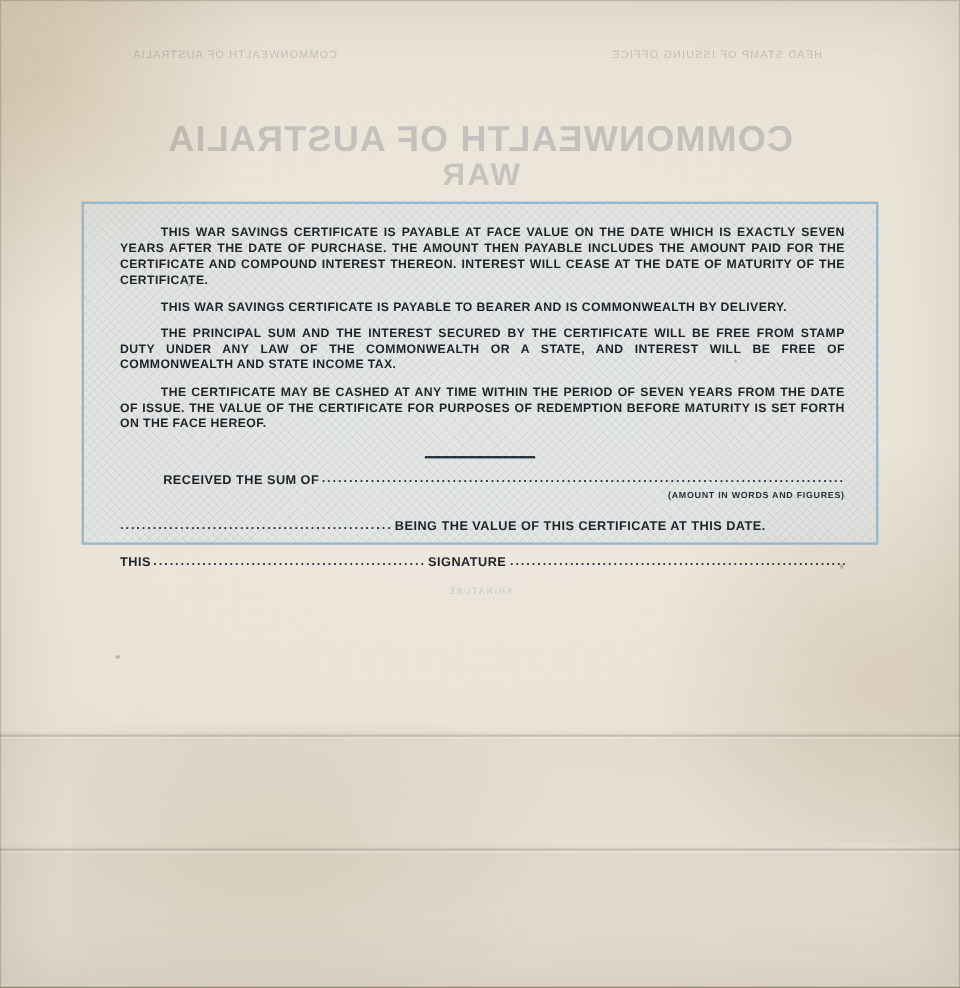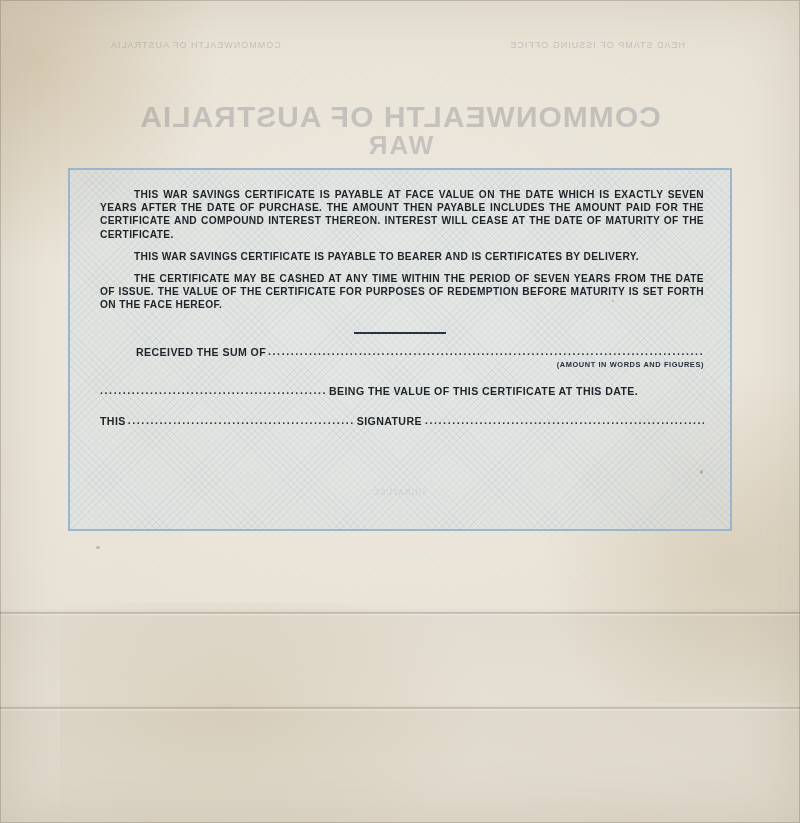--- a/index.html
+++ b/index.html
@@ -126,21 +126,21 @@
       repeating-linear-gradient(45deg, rgba(120,132,148,0.10) 0 1px, rgba(0,0,0,0) 1px 6px),
       repeating-linear-gradient(-45deg, rgba(120,132,148,0.10) 0 1px, rgba(0,0,0,0) 1px 6px);
   }
 
   
   .panel {
     position: absolute;
     left: 68px;
     top: 168px;
     width: 664px;
-    height: 363px;
+    height: 286px;
     border: 2px solid #9ab6cc;
     background: rgba(214,226,234,0.42);
     box-sizing: border-box;
   }
   .panel-inner-tint {
     position: absolute;
     inset: 0;
     background-image:
       repeating-linear-gradient(45deg, rgba(120,150,175,0.10) 0 1px, rgba(0,0,0,0) 1px 5px),
       repeating-linear-gradient(-45deg, rgba(120,150,175,0.10) 0 1px, rgba(0,0,0,0) 1px 5px);
@@ -248,21 +248,22 @@
     <div class="st-title">COMMONWEALTH OF AUSTRALIA</div>
     <div class="st-sub">WAR</div>
     <div class="st-block">SIGNATURE</div>
   </div>
 
   <div class="panel">
     <div class="panel-inner-tint"></div>
 
     <div class="panel-text">
       <p>THIS WAR SAVINGS CERTIFICATE IS PAYABLE AT FACE VALUE ON THE DATE WHICH IS EXACTLY SEVEN YEARS AFTER THE DATE OF PURCHASE.  THE AMOUNT THEN PAYABLE INCLUDES THE AMOUNT PAID FOR THE CERTIFICATE AND COMPOUND INTEREST THEREON.  INTEREST WILL CEASE AT THE DATE OF MATURITY OF THE CERTIFICATE.</p>
-      <p>THIS WAR SAVINGS CERTIFICATE IS PAYABLE TO BEARER AND IS CERTIFICATES BY DELIVERY.</p>
+      <p>THIS WAR SAVINGS CERTIFICATE IS PAYABLE TO BEARER AND IS COMMONWEALTH BY DELIVERY.</p>
+      <p>THE PRINCIPAL SUM AND THE INTEREST SECURED BY THE CERTIFICATE WILL BE FREE FROM STAMP DUTY UNDER ANY LAW OF THE COMMONWEALTH OR A STATE, AND INTEREST WILL BE FREE OF COMMONWEALTH AND STATE INCOME TAX.</p>
       <p>THE CERTIFICATE MAY BE CASHED AT ANY TIME WITHIN THE PERIOD OF SEVEN YEARS FROM THE DATE OF ISSUE.  THE VALUE OF THE CERTIFICATE FOR PURPOSES OF REDEMPTION BEFORE MATURITY IS SET FORTH ON THE FACE HEREOF.</p>
     </div>
 
     <div class="short-rule"></div>
 
     <div class="form-area">
       <div class="form-row row-1">
         <span class="lbl">RECEIVED THE SUM OF</span>
         <span class="dots">....................................................................................................................................................................</span>
       </div>

